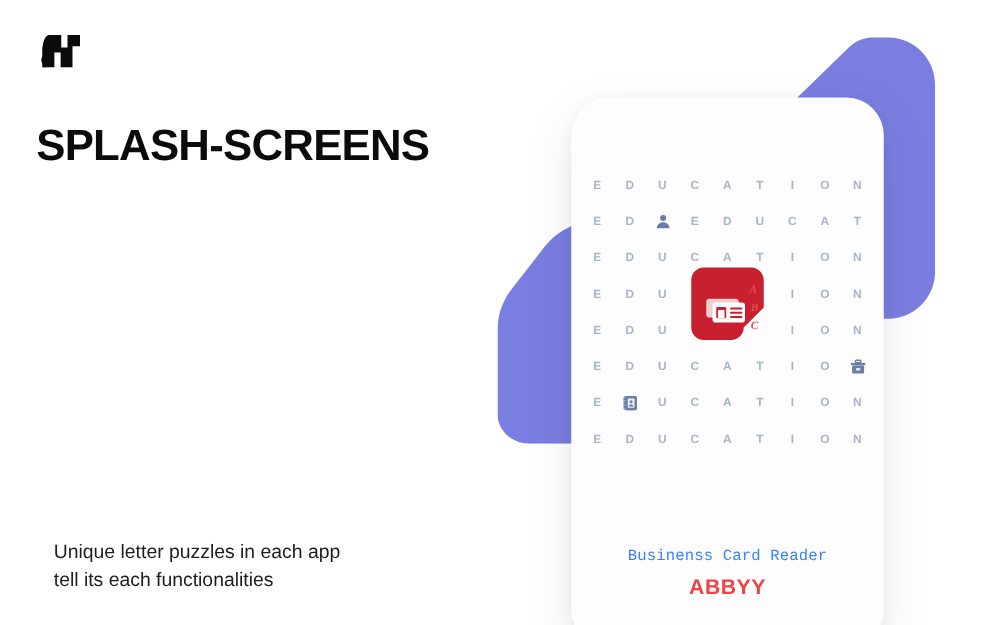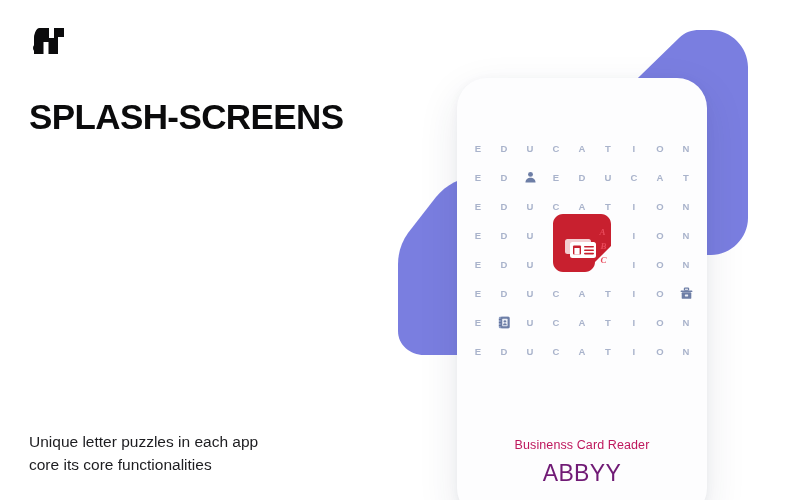--- a/index.html
+++ b/index.html
@@ -28,21 +28,21 @@
     width: 380px;
     font-size: 35px;
     line-height: 39px;
     font-weight: bold;
     letter-spacing: -0.6px;
     color: #0b0b0c;
     text-transform: uppercase;
   }
   #subcopy {
     position: absolute;
-    left: 29px; top: 430px;
+    left: 43px; top: 430px;
     width: 330px;
     font-size: 15.5px;
     line-height: 23px;
     color: #1d1d20;
   }
   #subcopy .ln { display: block; }
 
   
   .blob { position: absolute; }
   #blob-top {
@@ -99,29 +99,30 @@
 
   
   #brand {
     position: absolute;
     left: 0; top: 360px;
     width: 250px;
     text-align: center;
   }
   #brand-name {
     font-size: 12.5px;
-    color: #be185d;
+    color: #3b82f6;
     letter-spacing: 0.1px;
+    font-family: Liberation Mono, monospace;
   }
   #brand-logo {
     margin-top: 8px;
-    font-size: 23px;
-    font-weight: normal;
+    font-size: 17px;
+    font-weight: bold;
     letter-spacing: 0.4px;
-    color: #701a75;
+    color: #ef4444;
   }
 </style>
 </head>
 <body>
 
 <div id="stage">
 
   <svg class="blob" id="blob-top" viewBox="0 0 345 310" fill="none">
     <path d="M296 8 H308 C328 8 345 25 345 45 V196 C345 216 328 233 308 233
              H252 L172 302 C160 312 140 310 140 292 V168
@@ -139,21 +140,21 @@
     <circle cx="9.5" cy="20" r="4.5" fill="#0b0b0c"></circle>
   </svg>
 
   <h1 id="headline">
     <span>SPLASH-SCREENS</span><br>
     <br>
   </h1>
 
   <p id="subcopy">
     <span class="ln">Unique letter puzzles in each app</span>
-    <span class="ln">core its core functionalities</span>
+    <span class="ln">tell its each functionalities</span>
   </p>
 
   <div id="phone">
 
     <div id="grid">
         <span class="cell">E</span>
         <span class="cell">D</span>
         <span class="cell">U</span>
         <span class="cell">C</span>
         <span class="cell">A</span>

